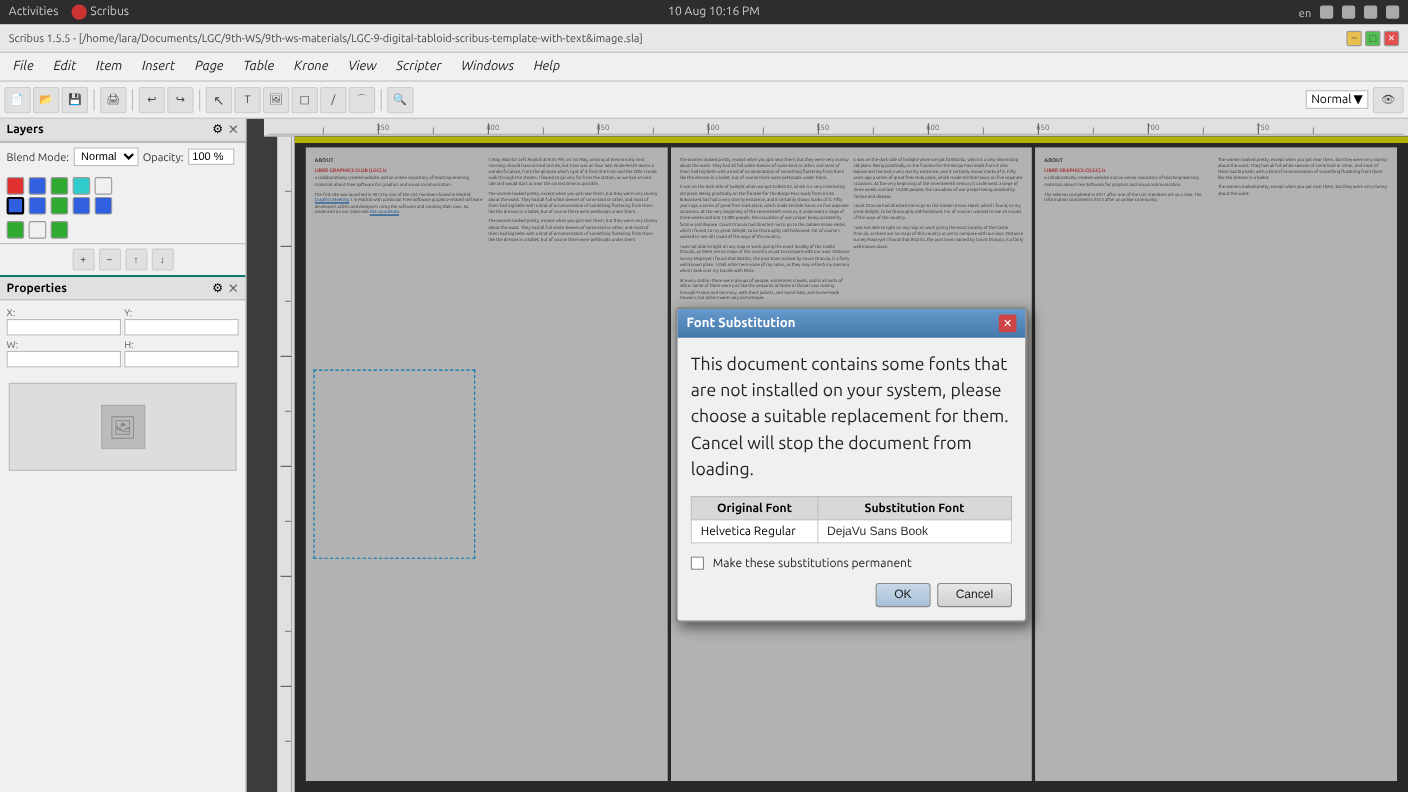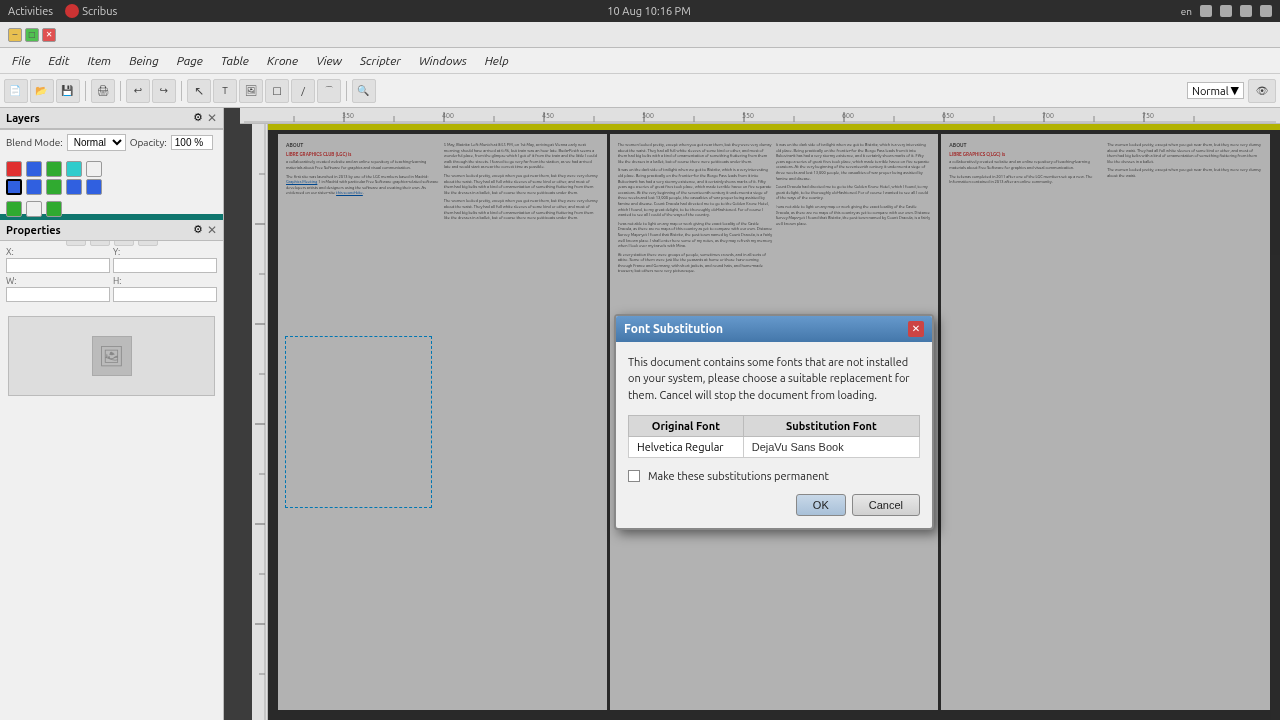--- a/index.html
+++ b/index.html
@@ -112,22 +112,22 @@
       padding: 3px 6px;
       background: #e0e0e0;
       border-bottom: 1px solid #bbb;
       font-size: 11px;
       font-weight: bold;
     }
     .panel-close { cursor: pointer; color: #666; font-size: 12px; }
 
     
     .layers-panel {
-      height: 112px;
-      border-bottom: 6px solid #0f766e;
+      height: 144px;
+      border-bottom: 2px solid #0f766e;
     }
     .layers-content {
       padding: 4px;
       display: flex;
       flex-direction: column;
       gap: 2px;
     }
     .layer-controls {
       display: flex;
       align-items: center;
@@ -256,21 +256,21 @@
       color: #fff;
       font-size: 10px;
       font-weight: bold;
     }
 
     .dialog-body {
       padding: 12px;
     }
 
     .dialog-message {
-      font-size: 11px;
+      font-size: 16px;
       color: #222;
       line-height: 1.5;
       margin-bottom: 12px;
     }
 
     .dialog-table {
       width: 100%;
       border-collapse: collapse;
       margin-bottom: 12px;
     }
@@ -389,32 +389,33 @@
   <div class="system-bar-right">
     <span style="font-size:10px;">en</span>
     <div class="sys-icon" style="background:#aaa;width:12px;height:12px;"></div>
     <div class="sys-icon" style="background:#aaa;width:12px;height:12px;"></div>
     <div class="sys-icon" style="background:#aaa;width:12px;height:12px;"></div>
     <div class="sys-icon" style="background:#aaa;width:12px;height:12px;"></div>
   </div>
 </div>
 
 <div class="title-bar">
+  <span style="font-size:10px;color:#444;">Scribus 1.5.5 - [/home/lara/Documents/LGC/9th-WS/9th-ws-materials/LGC-9-digital-tabloid-scribus-template-with-text&amp;image.sla]</span>
   <div class="win-controls">
     <div class="win-btn win-btn-min">─</div>
     <div class="win-btn win-btn-max">□</div>
     <div class="win-btn win-btn-close">✕</div>
   </div>
 </div>
 
 <div class="menu-bar">
   <span class="menu-item">File</span>
   <span class="menu-item">Edit</span>
   <span class="menu-item">Item</span>
-  <span class="menu-item">Being</span>
+  <span class="menu-item">Insert</span>
   <span class="menu-item">Page</span>
   <span class="menu-item">Table</span>
   <span class="menu-item">Krone</span>
   <span class="menu-item">View</span>
   <span class="menu-item">Scripter</span>
   <span class="menu-item">Windows</span>
   <span class="menu-item">Help</span>
 </div>
 
 <div class="toolbar">

